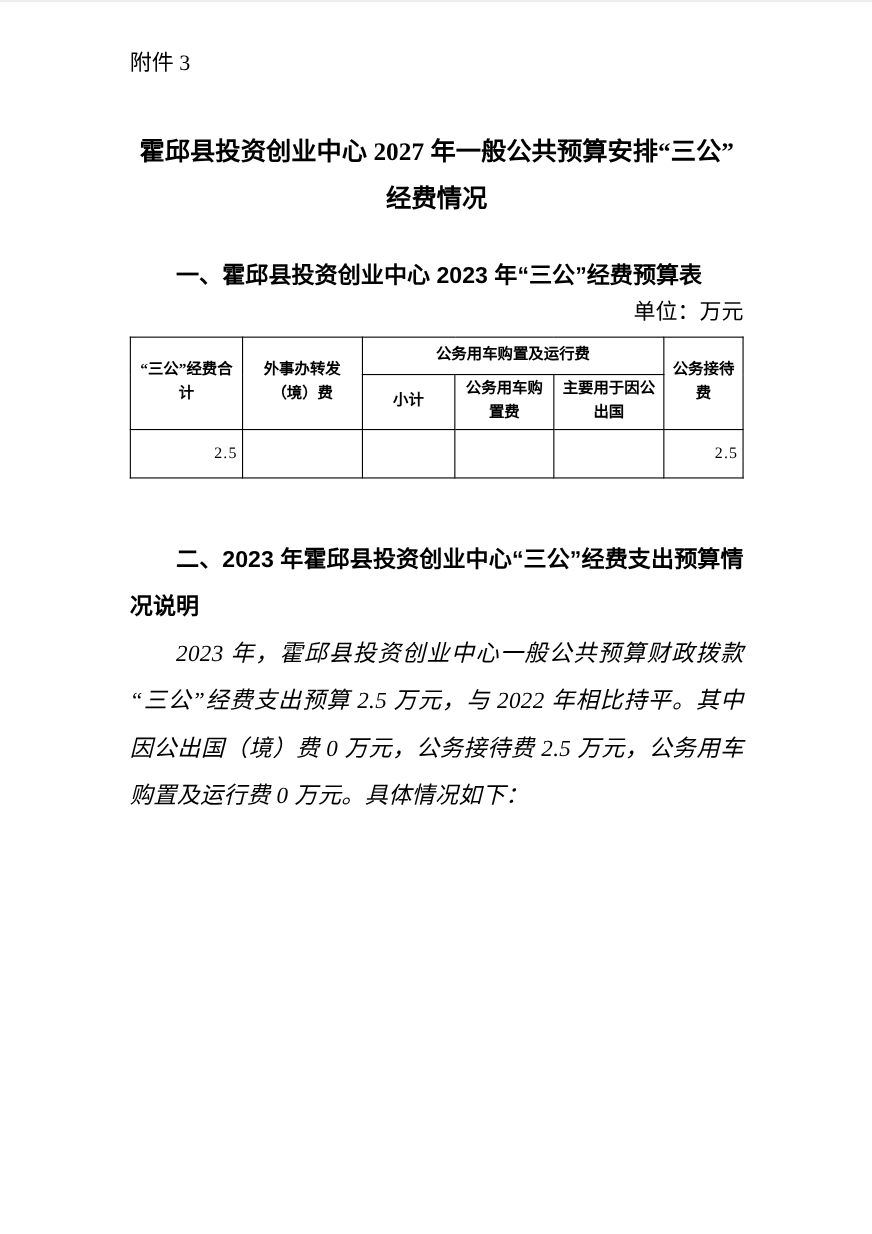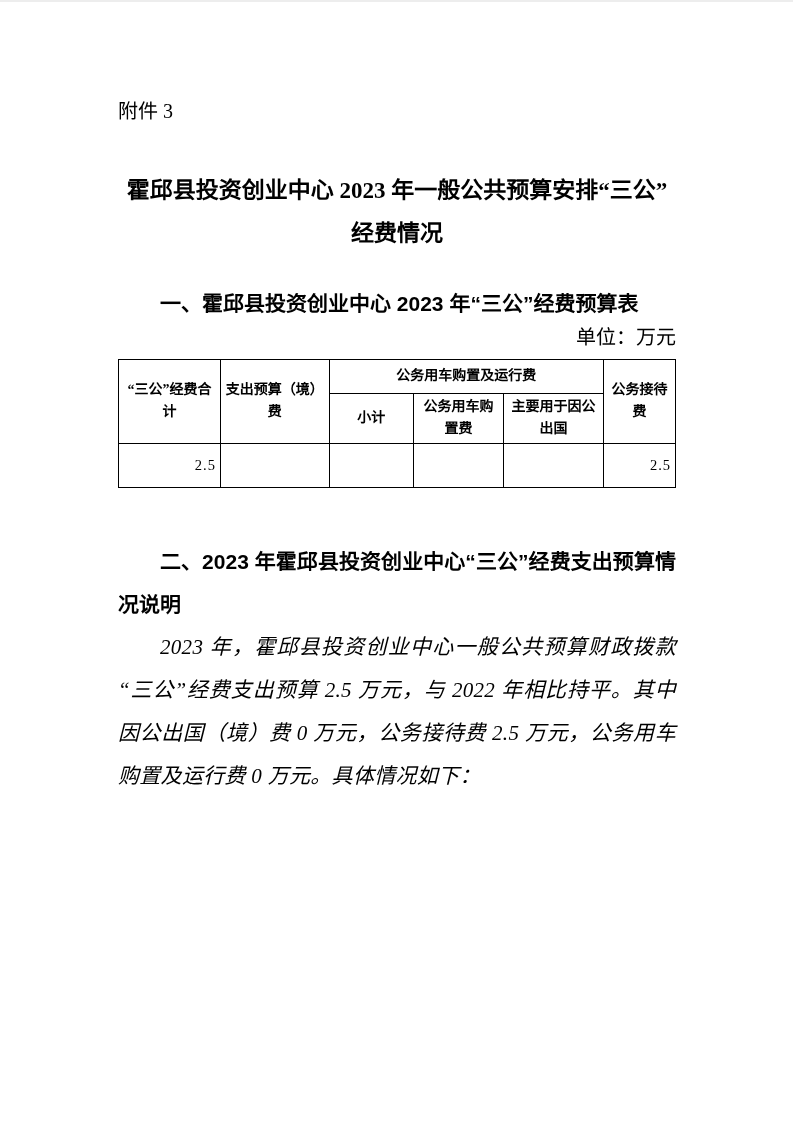--- a/index.html
+++ b/index.html
@@ -13,21 +13,21 @@
     box-sizing: border-box;
   }
   .top-rule {
     width: 100%;
     height: 0;
     border-top: 2px solid #ededed;
   }
   .page {
     box-sizing: border-box;
     width: 793px;
-    padding: 96px 117px 0 118px;
+    padding: 43px 117px 0 118px;
   }
   .attachment {
     margin: 0;
     font-size: 20px;
     line-height: 26px;
   }
   .doc-title {
     margin: 45px 0 0 0;
     font-size: 23px;
     font-weight: bold;
@@ -97,39 +97,39 @@
 </style>
 </head>
 <body>
 
 <div class="top-rule"></div>
 
 <div class="page">
 
   <p class="attachment">附件 3</p>
 
-  <h1 class="doc-title">霍邱县投资创业中心 2023 年一般公共预算安排“三公”经费情况</h1>
+  <h1 class="doc-title">霍邱县投资创业中心 2027 年一般公共预算安排“三公”经费情况</h1>
 
   <h2 class="sec-heading sec1">一、霍邱县投资创业中心 2023 年“三公”经费预算表</h2>
 
   <p class="unit-note">单位：万元</p>
 
   <table class="budget-table">
     <colgroup>
       <col style="width:18.3%">
       <col style="width:19.5%">
       <col style="width:15.2%">
       <col style="width:16.1%">
       <col style="width:18.0%">
       <col style="width:12.9%">
     </colgroup>
     <thead>
       <tr class="hdr-row-1">
         <th rowspan="2">“三公”经费合计</th>
-        <th rowspan="2">支出预算（境）费</th>
+        <th rowspan="2">外事办转发（境）费</th>
         <th colspan="3" class="group-cell">公务用车购置及运行费</th>
         <th rowspan="2">公务接待费</th>
       </tr>
       <tr class="hdr-row-2">
         <th>小计</th>
         <th>公务用车购置费</th>
         <th>主要用于因公出国</th>
       </tr>
     </thead>
     <tbody>

